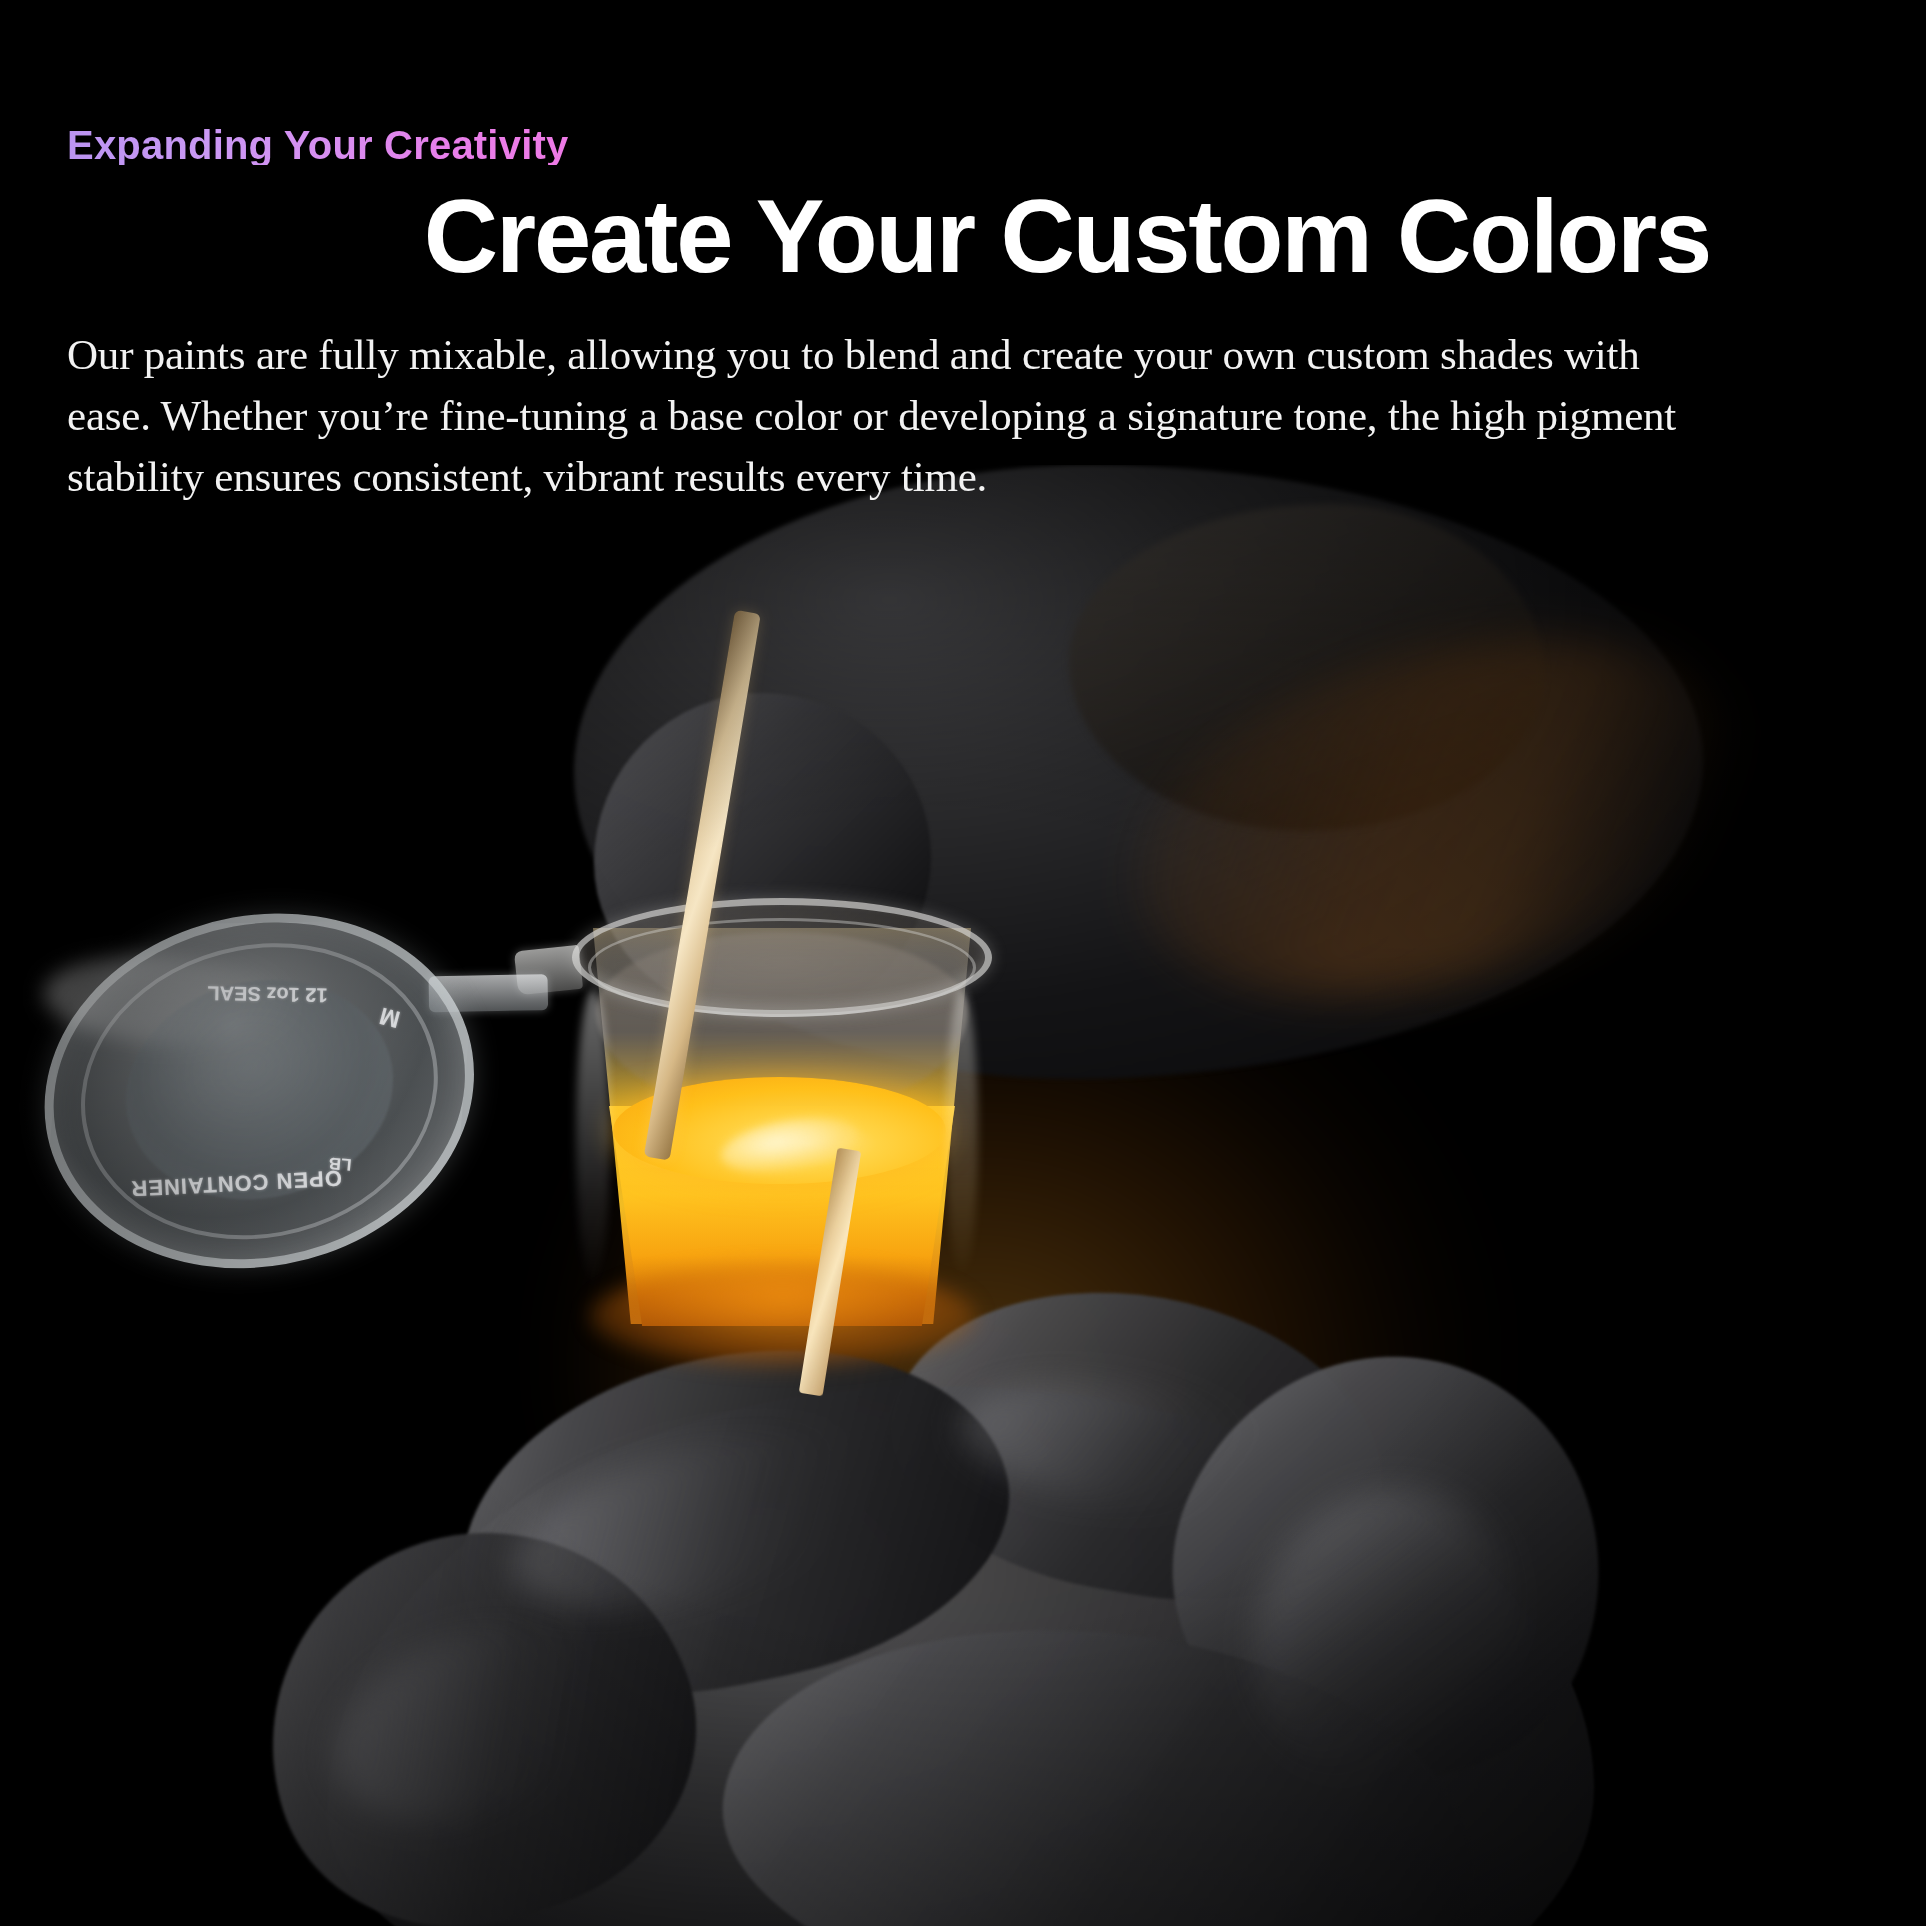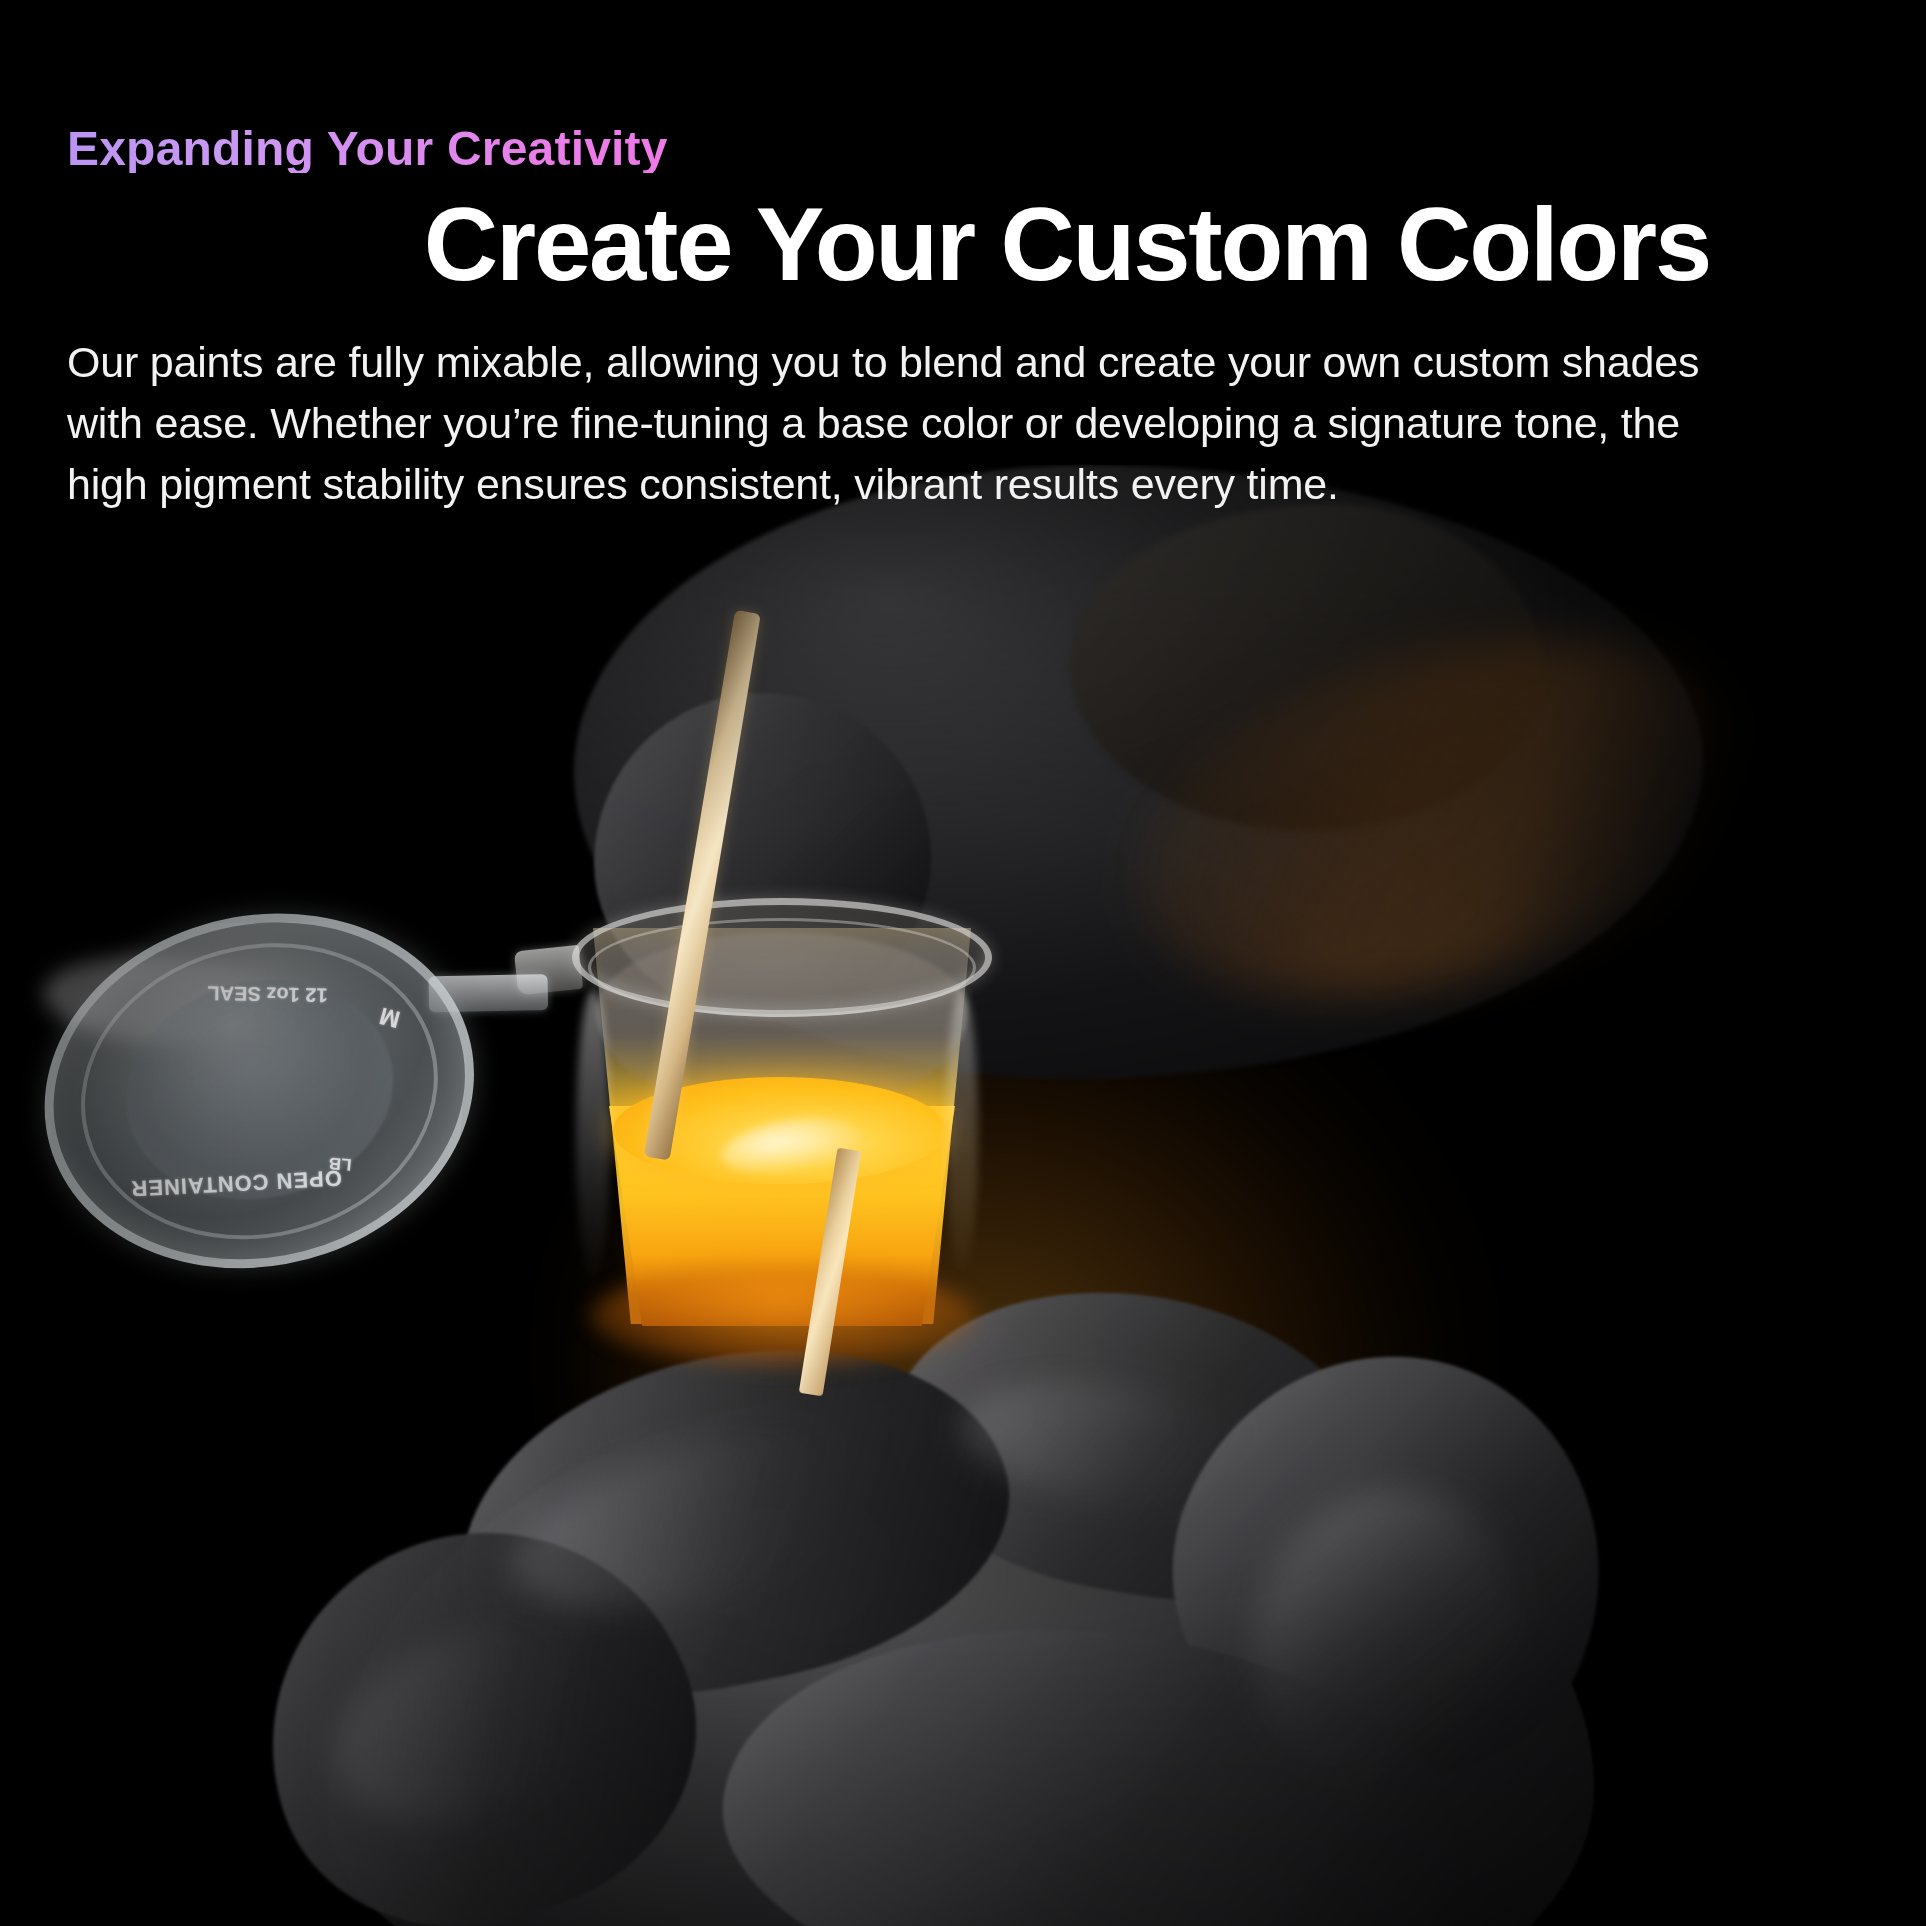--- a/index.html
+++ b/index.html
@@ -29,21 +29,21 @@
   .text-block {
     position: absolute;
     left: 67px;
     top: 125px;
     width: 1643px;
     z-index: 40;
   }
 
   .eyebrow {
     font-family: "Liberation Sans", sans-serif;
-    font-size: 48px;
+    font-size: 40px;
     font-weight: 700;
     letter-spacing: 0.2px;
     line-height: 1.0;
     margin: 0 0 18px 0;
     background: linear-gradient(90deg, #bb94f2 0%, #c999f4 26%, #d98df0 55%, #e87ee9 78%, #ee7ae6 100%);
     -webkit-background-clip: text;
     background-clip: text;
     color: transparent;
     -webkit-text-fill-color: transparent;
     display: inline-block;
@@ -56,21 +56,21 @@
     font-weight: 700;
     color: #ffffff;
     letter-spacing: -2.2px;
     line-height: 1.04;
     margin: 0 0 34px 0;
     white-space: nowrap;
     text-align: right;
   }
 
   .body-copy {
-    font-family: Liberation Sans, sans-serif;
+    font-family: Liberation Serif, serif;
     font-size: 43px;
     font-weight: 400;
     color: #f2f2f2;
     line-height: 1.42;
     letter-spacing: -0.2px;
     margin: 0;
     max-width: 1648px;
   }
 
   

